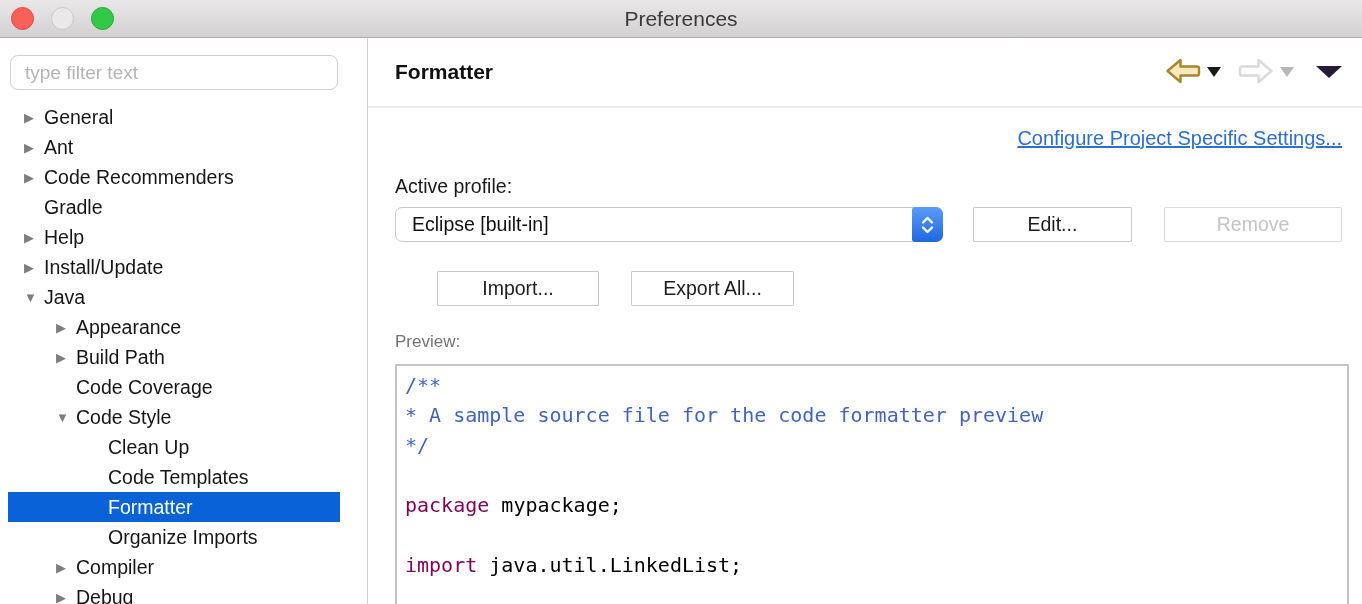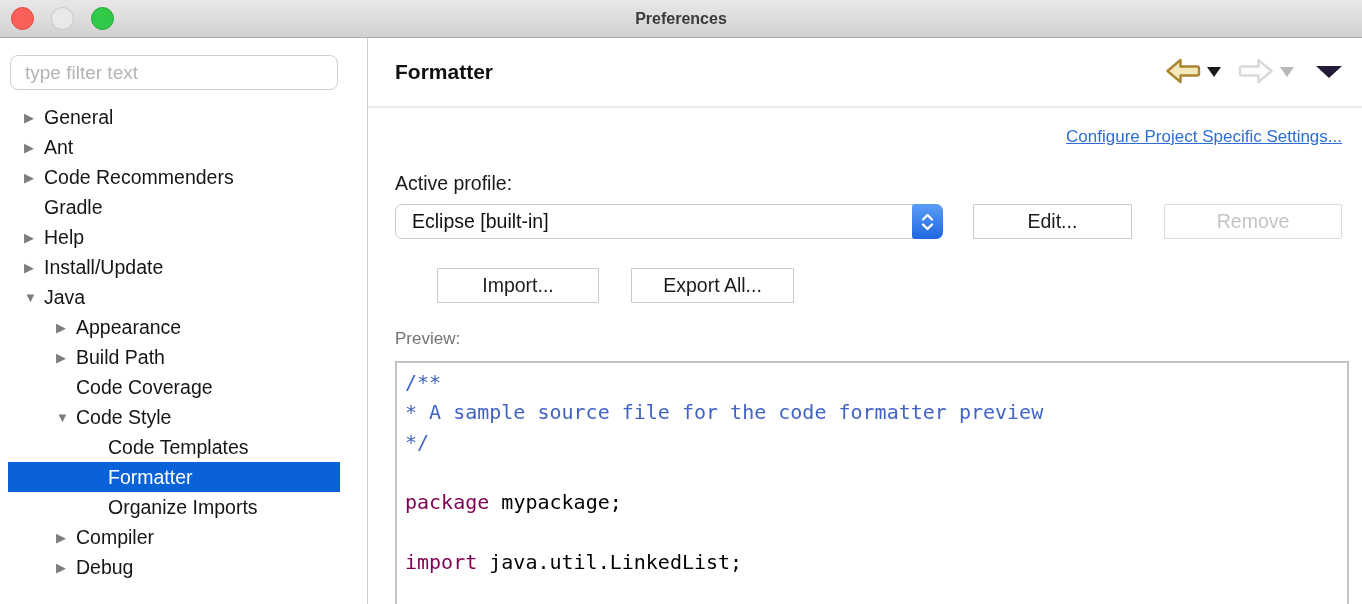--- a/index.html
+++ b/index.html
@@ -7,21 +7,21 @@
   body { font-family:"Liberation Sans","DejaVu Sans",sans-serif; background:#ffffff; color:#161616; }
 
   
   .titlebar { position:relative; height:38px; background:linear-gradient(#e9e7e8,#d2d0d1);
               border-bottom:1px solid #adabac; display:flex; align-items:center; justify-content:center; }
   .lights { position:absolute; left:11px; top:7px; display:flex; gap:17px; }
   .light { width:23px; height:23px; border-radius:50%; }
   .light-close { background:#f9605a; border:1px solid #e24a42; }
   .light-minimize { background:#eae8e9; border:1px solid #c9c7c8; }
   .light-zoom { background:#33c948; border:1px solid #27aa37; }
-  .win-title { font-size:16px; font-weight:700; color:#3b393a; }
+  .win-title { font-size:21px; font-weight:400; color:#3b393a; }
 
   
   .content { display:flex; height:566px; }
 
   
   .sidebar { width:368px; flex:0 0 368px; border-right:1px solid #cfcfcf; padding-top:17px; }
   .filter-input { display:block; margin-left:10px; width:328px; height:35px; border:1px solid #cfcfcf;
                   border-radius:8px; font-size:19px; padding:0 14px; color:#333; outline:none;
                   font-family:inherit; background:#fff; }
   .filter-input::placeholder { color:#b4b4b4; }
@@ -41,21 +41,21 @@
   .nav-btn { background:none; border:none; padding:0; display:flex; align-items:center; cursor:default; }
   .dd-tri { width:0; height:0; border-left:7px solid transparent; border-right:7px solid transparent;
             border-top:10px solid #1a1a1a; margin-left:5px; }
   .dd-tri.gray { border-top-color:#b8b8b8; }
   .menu-tri { width:0; height:0; border-left:13px solid transparent; border-right:13px solid transparent;
               border-top:12px solid #251a38; margin-left:22px; margin-right:6px; }
   .nav-gap { width:16px; }
 
   .main-body { padding:0 20px 0 27px; }
   .link-row { text-align:right; margin-top:19px; }
-  .settings-link { color:#2d6ed4; font-size:17px; text-decoration:underline; cursor:pointer;margin-left:44px; }
+  .settings-link { color:#2d6ed4; font-size:20px; text-decoration:underline; cursor:pointer;margin-left:44px; }
   .field-label { margin-top:25px; font-size:19.5px; color:#1a1a1a; }
   .profile-row { display:flex; align-items:center; margin-top:9px; }
   .select { position:relative; width:560px; height:35px; border:1px solid #c8c8c8; border-radius:7px;
             background:#fff; display:flex; align-items:center; padding-left:16px; font-size:19.5px;
             color:#111; cursor:default; }
   .stepper { position:absolute; right:-1px; top:-1px; width:31px; height:35px;
              border-radius:3px 7px 7px 3px; background:linear-gradient(#5b9cf7,#1f67e0);
              display:flex; align-items:center; justify-content:center; }
   .btn { height:35px; border:1px solid #c9c9c9; border-radius:1px; background:#fff;
          font-size:19.5px; color:#1c1c1c; font-family:inherit; cursor:default; }
@@ -131,20 +131,24 @@
         <div class="tree-row" style="padding-left: 48px; text-align: center;">
           <span class="tri"></span>
           <span>Code Coverage</span>
         </div>
         <div class="tree-row" style="padding-left: 48px;">
           <span class="tri">▼</span>
           <span>Code Style</span>
         </div>
         <div class="tree-row" style="padding-left: 80px;">
           <span class="tri"></span>
+          <span>Clean Up</span>
+        </div>
+        <div class="tree-row" style="padding-left: 80px;">
+          <span class="tri"></span>
           <span>Code Templates</span>
         </div>
         <div class="tree-row selected" style="padding-left: 80px;">
           <span class="tri"></span>
           <span>Formatter</span>
         </div>
         <div class="tree-row" style="padding-left: 80px;">
           <span class="tri"></span>
           <span>Organize Imports</span>
         </div>

